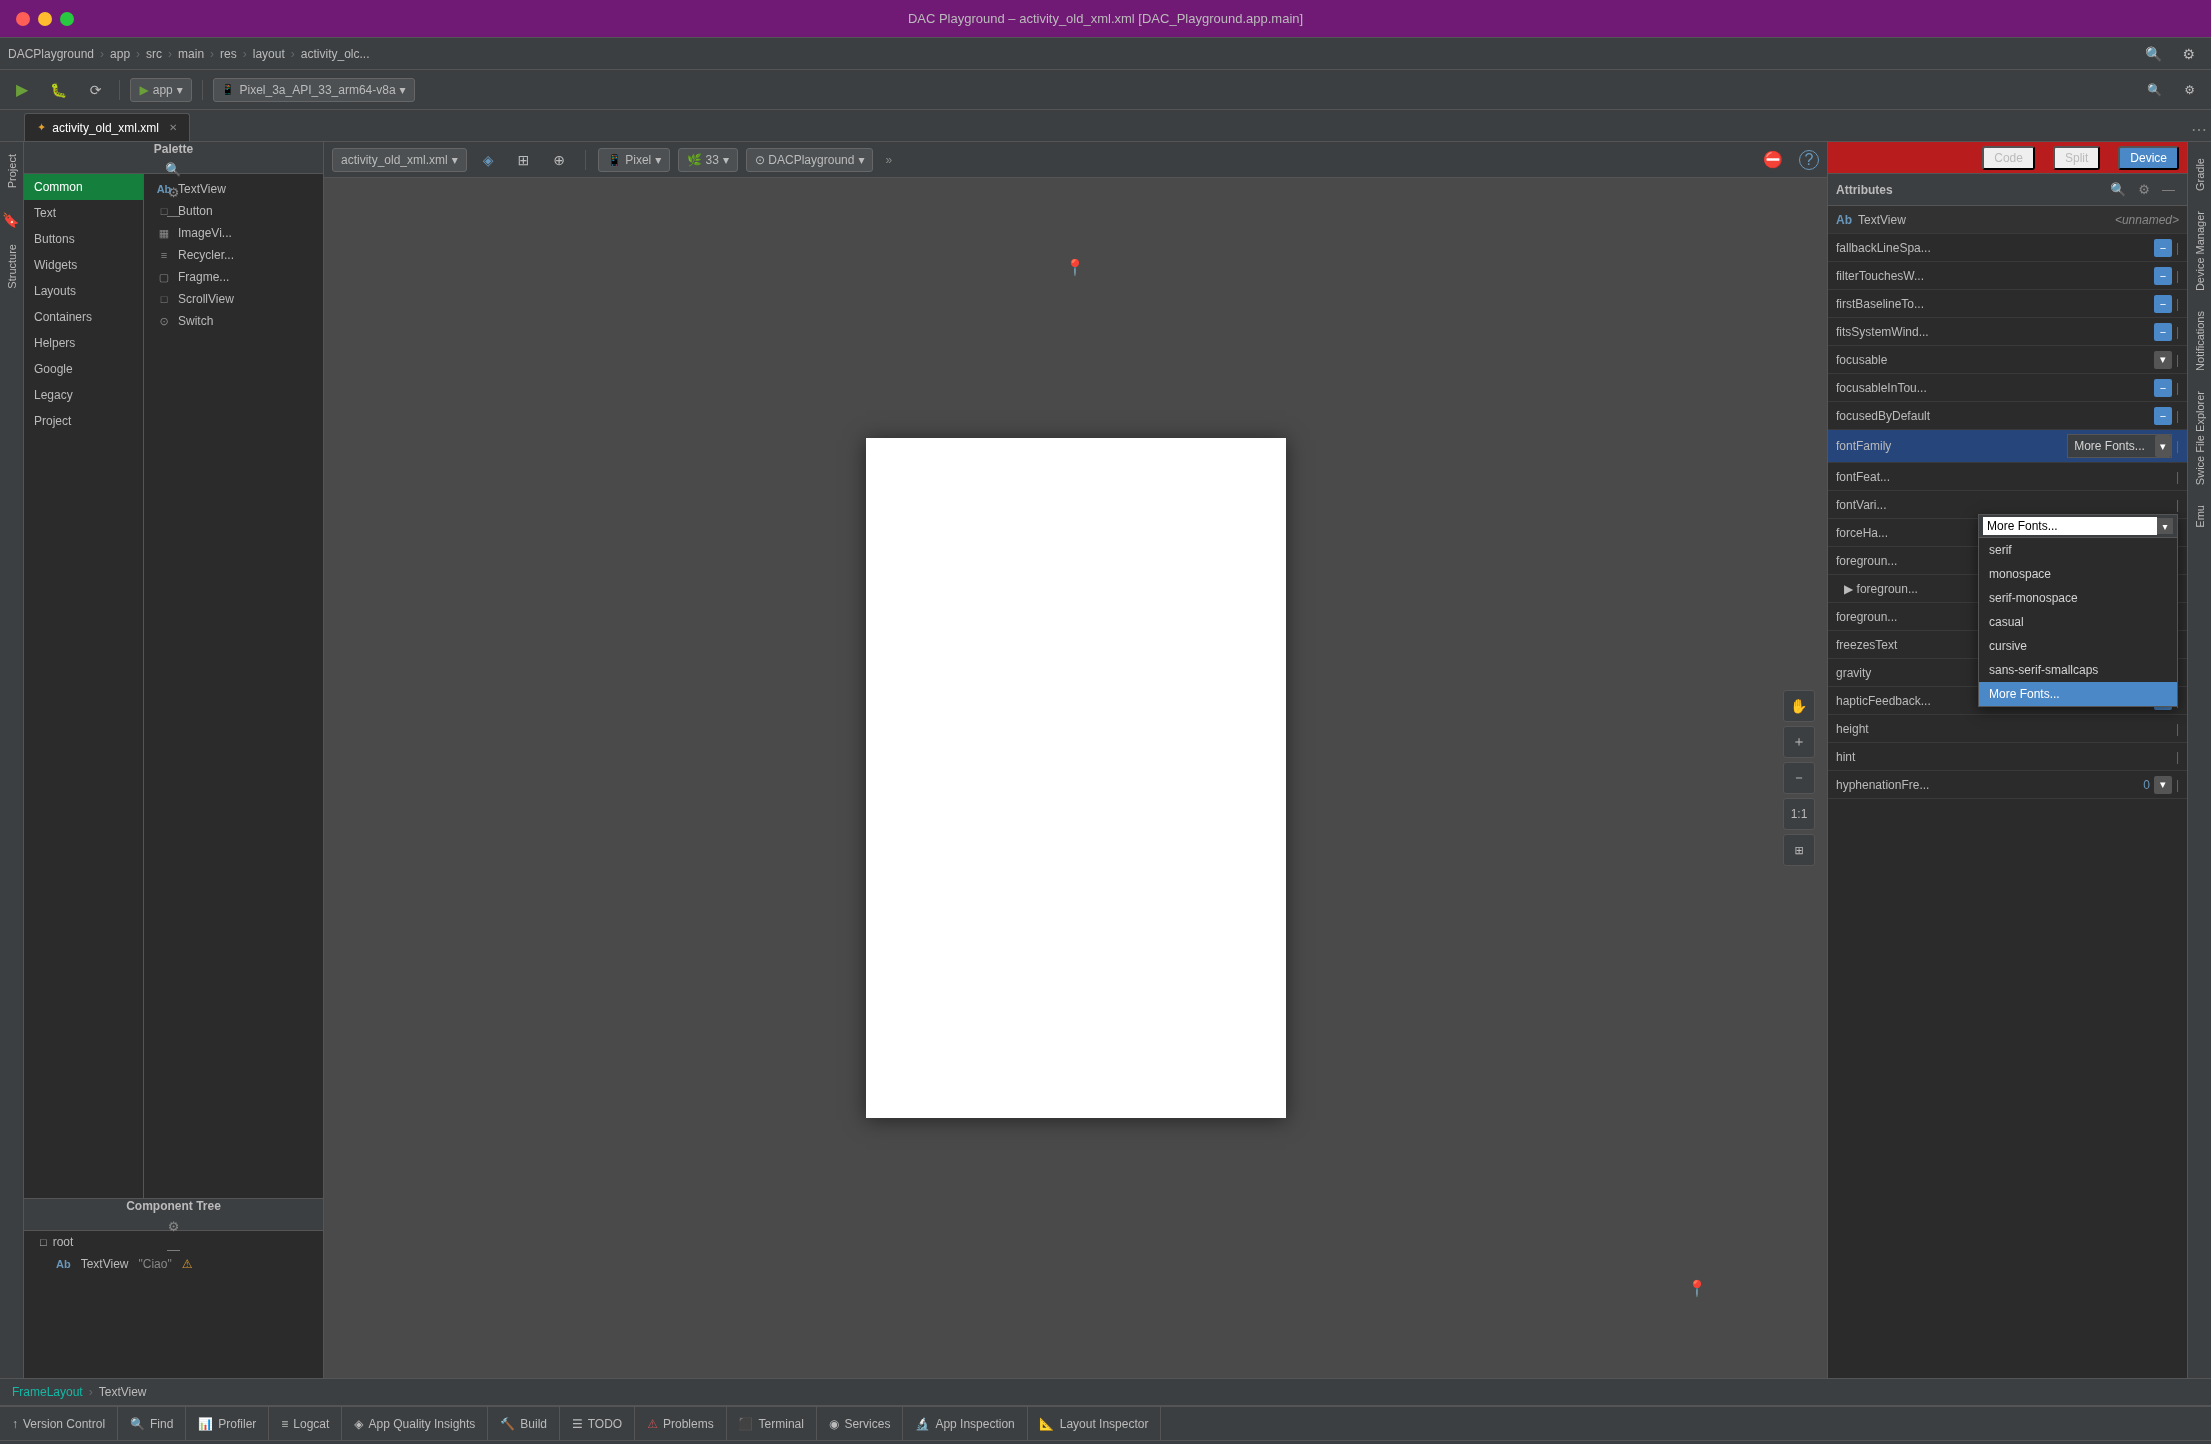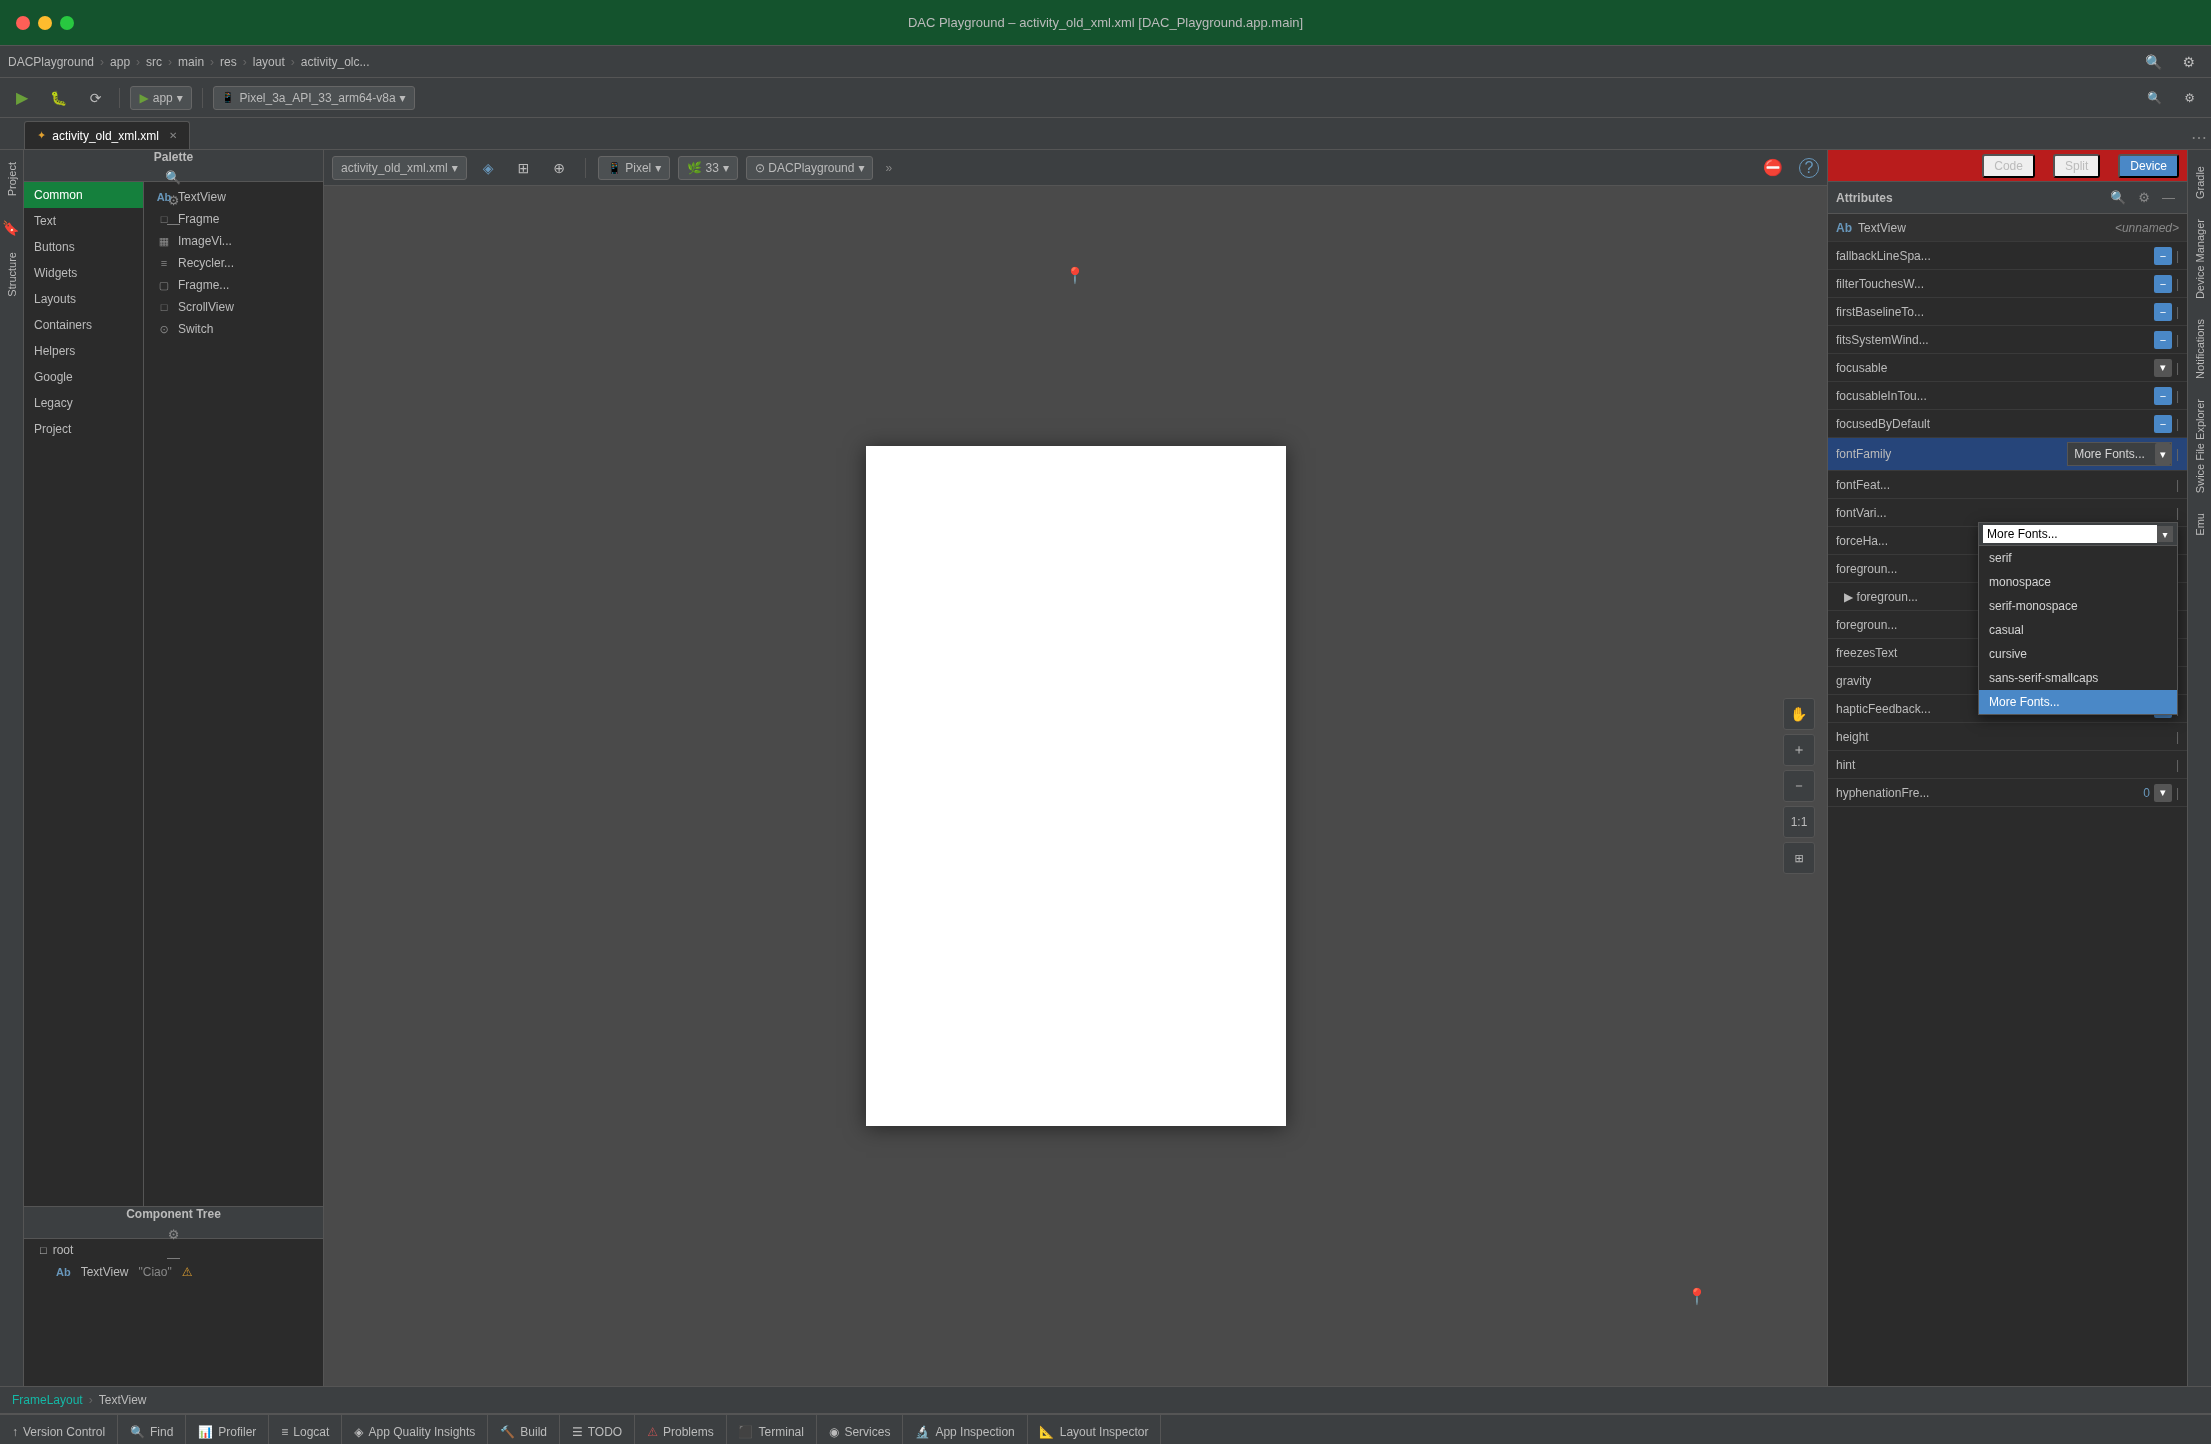--- a/index.html
+++ b/index.html
@@ -8,22 +8,22 @@
       font-size: 12px;
       background: #2b2b2b;
       color: #d4d4d4;
       width: 2211px;
       height: 1444px;
       overflow: hidden;
     }
 
     
     .title-bar {
-      height: 46px;
-      background: #14532d;
+      height: 38px;
+      background: #701a75;
       display: flex;
       align-items: center;
       justify-content: center;
       position: relative;
       border-bottom: 1px solid #555;
     }
     .traffic-lights {
       position: absolute;
       left: 16px;
       display: flex;
@@ -558,21 +558,21 @@
           <div class="palette-category">Legacy</div>
           <div class="palette-category">Project</div>
         </div>
         <div class="palette-items">
           <div class="palette-item">
             <span class="palette-item-icon" style="font-weight:bold;color:#6897bb;">Ab</span>
             <span>TextView</span>
           </div>
           <div class="palette-item">
             <span class="palette-item-icon">□</span>
-            <span>Fragme</span>
+            <span>Button</span>
           </div>
           <div class="palette-item">
             <span class="palette-item-icon">▦</span>
             <span>ImageVi...</span>
           </div>
           <div class="palette-item">
             <span class="palette-item-icon">≡</span>
             <span>Recycler...</span>
           </div>
           <div class="palette-item">

